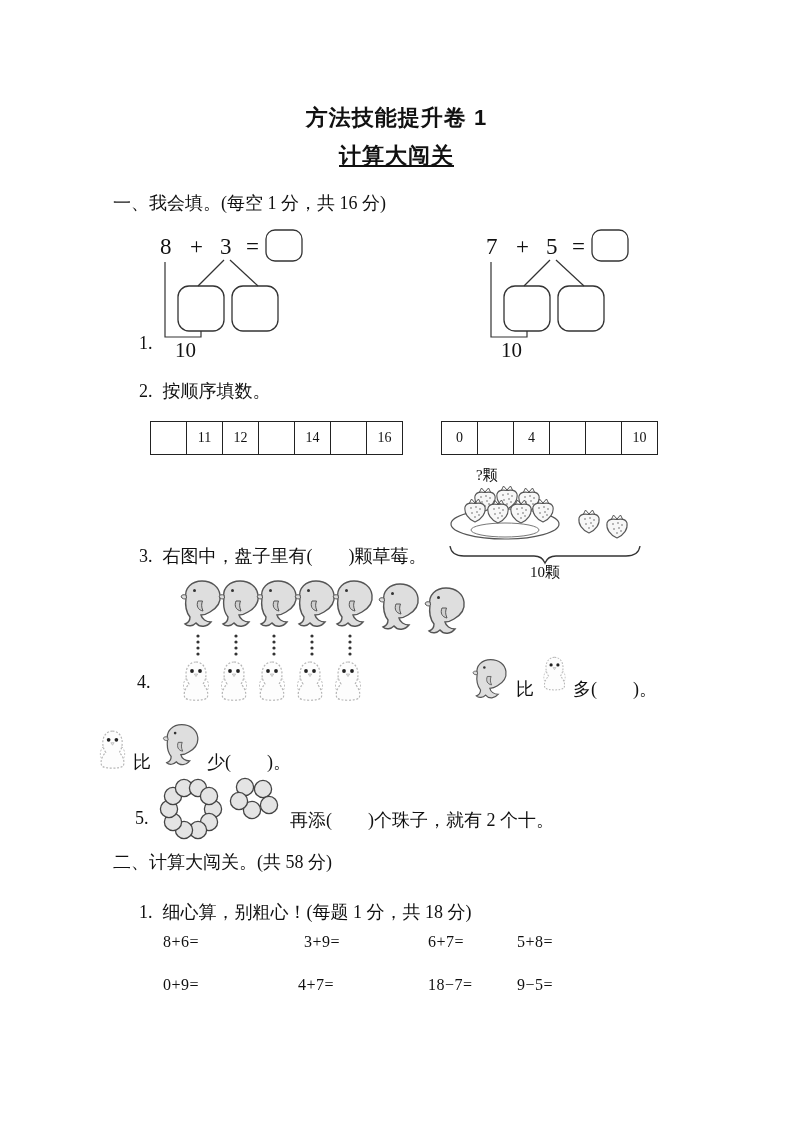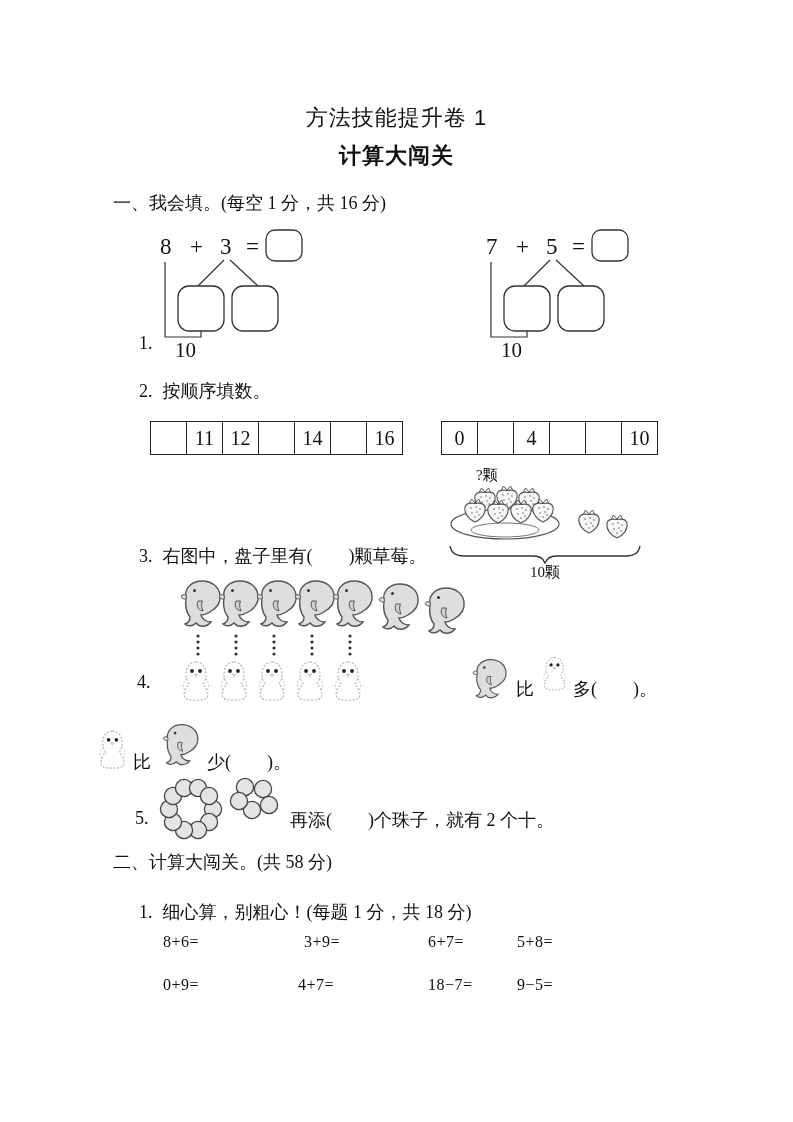--- a/index.html
+++ b/index.html
@@ -4,35 +4,35 @@
 <style>
   html,body{margin:0;padding:0;background:#fff;}
   body{
     width:793px;height:1122px;position:relative;overflow:hidden;
     font-family:"Liberation Serif","DejaVu Serif",serif;color:#111;
   }
   .abs{position:absolute;}
   .title{
     left:0;top:103px;width:793px;text-align:center;
     font-family:"Liberation Sans","DejaVu Sans",sans-serif;
-    font-weight:400;font-size:22px;letter-spacing:1px;
+    font-weight:700;font-size:22px;letter-spacing:1px;
   }
   .subtitle{
     left:0;top:141px;width:793px;text-align:center;
     font-family:"Liberation Sans","DejaVu Sans",sans-serif;
-    font-weight:700;font-size:22px;letter-spacing:1px;
+    font-weight:700;font-size:22px;letter-spacing:1px;text-decoration:underline;
   }
   .sec-heading{font-size:18px;}
   .qline{font-size:18px;}
   .qnum{margin-right:10px;}
   .strip{display:flex;border:1.2px solid #222;}
   .strip .cell{
     width:35px;height:32px;border-left:1.2px solid #222;
     display:flex;align-items:center;justify-content:center;
-    font-size:20px;
+    font-size:14px;
   }
   .strip .cell:first-child{border-left:none;}
   .cmp-line{display:flex;align-items:flex-end;font-size:18px;}
   .cmp-line .bi{margin:0 4px;}
   .calc{font-size:16px;letter-spacing:0.5px;}
   svg{display:block;}
   svg text{font-family:"Liberation Serif","DejaVu Serif",serif;fill:#111;}
 </style>
 </head>
 <body>

